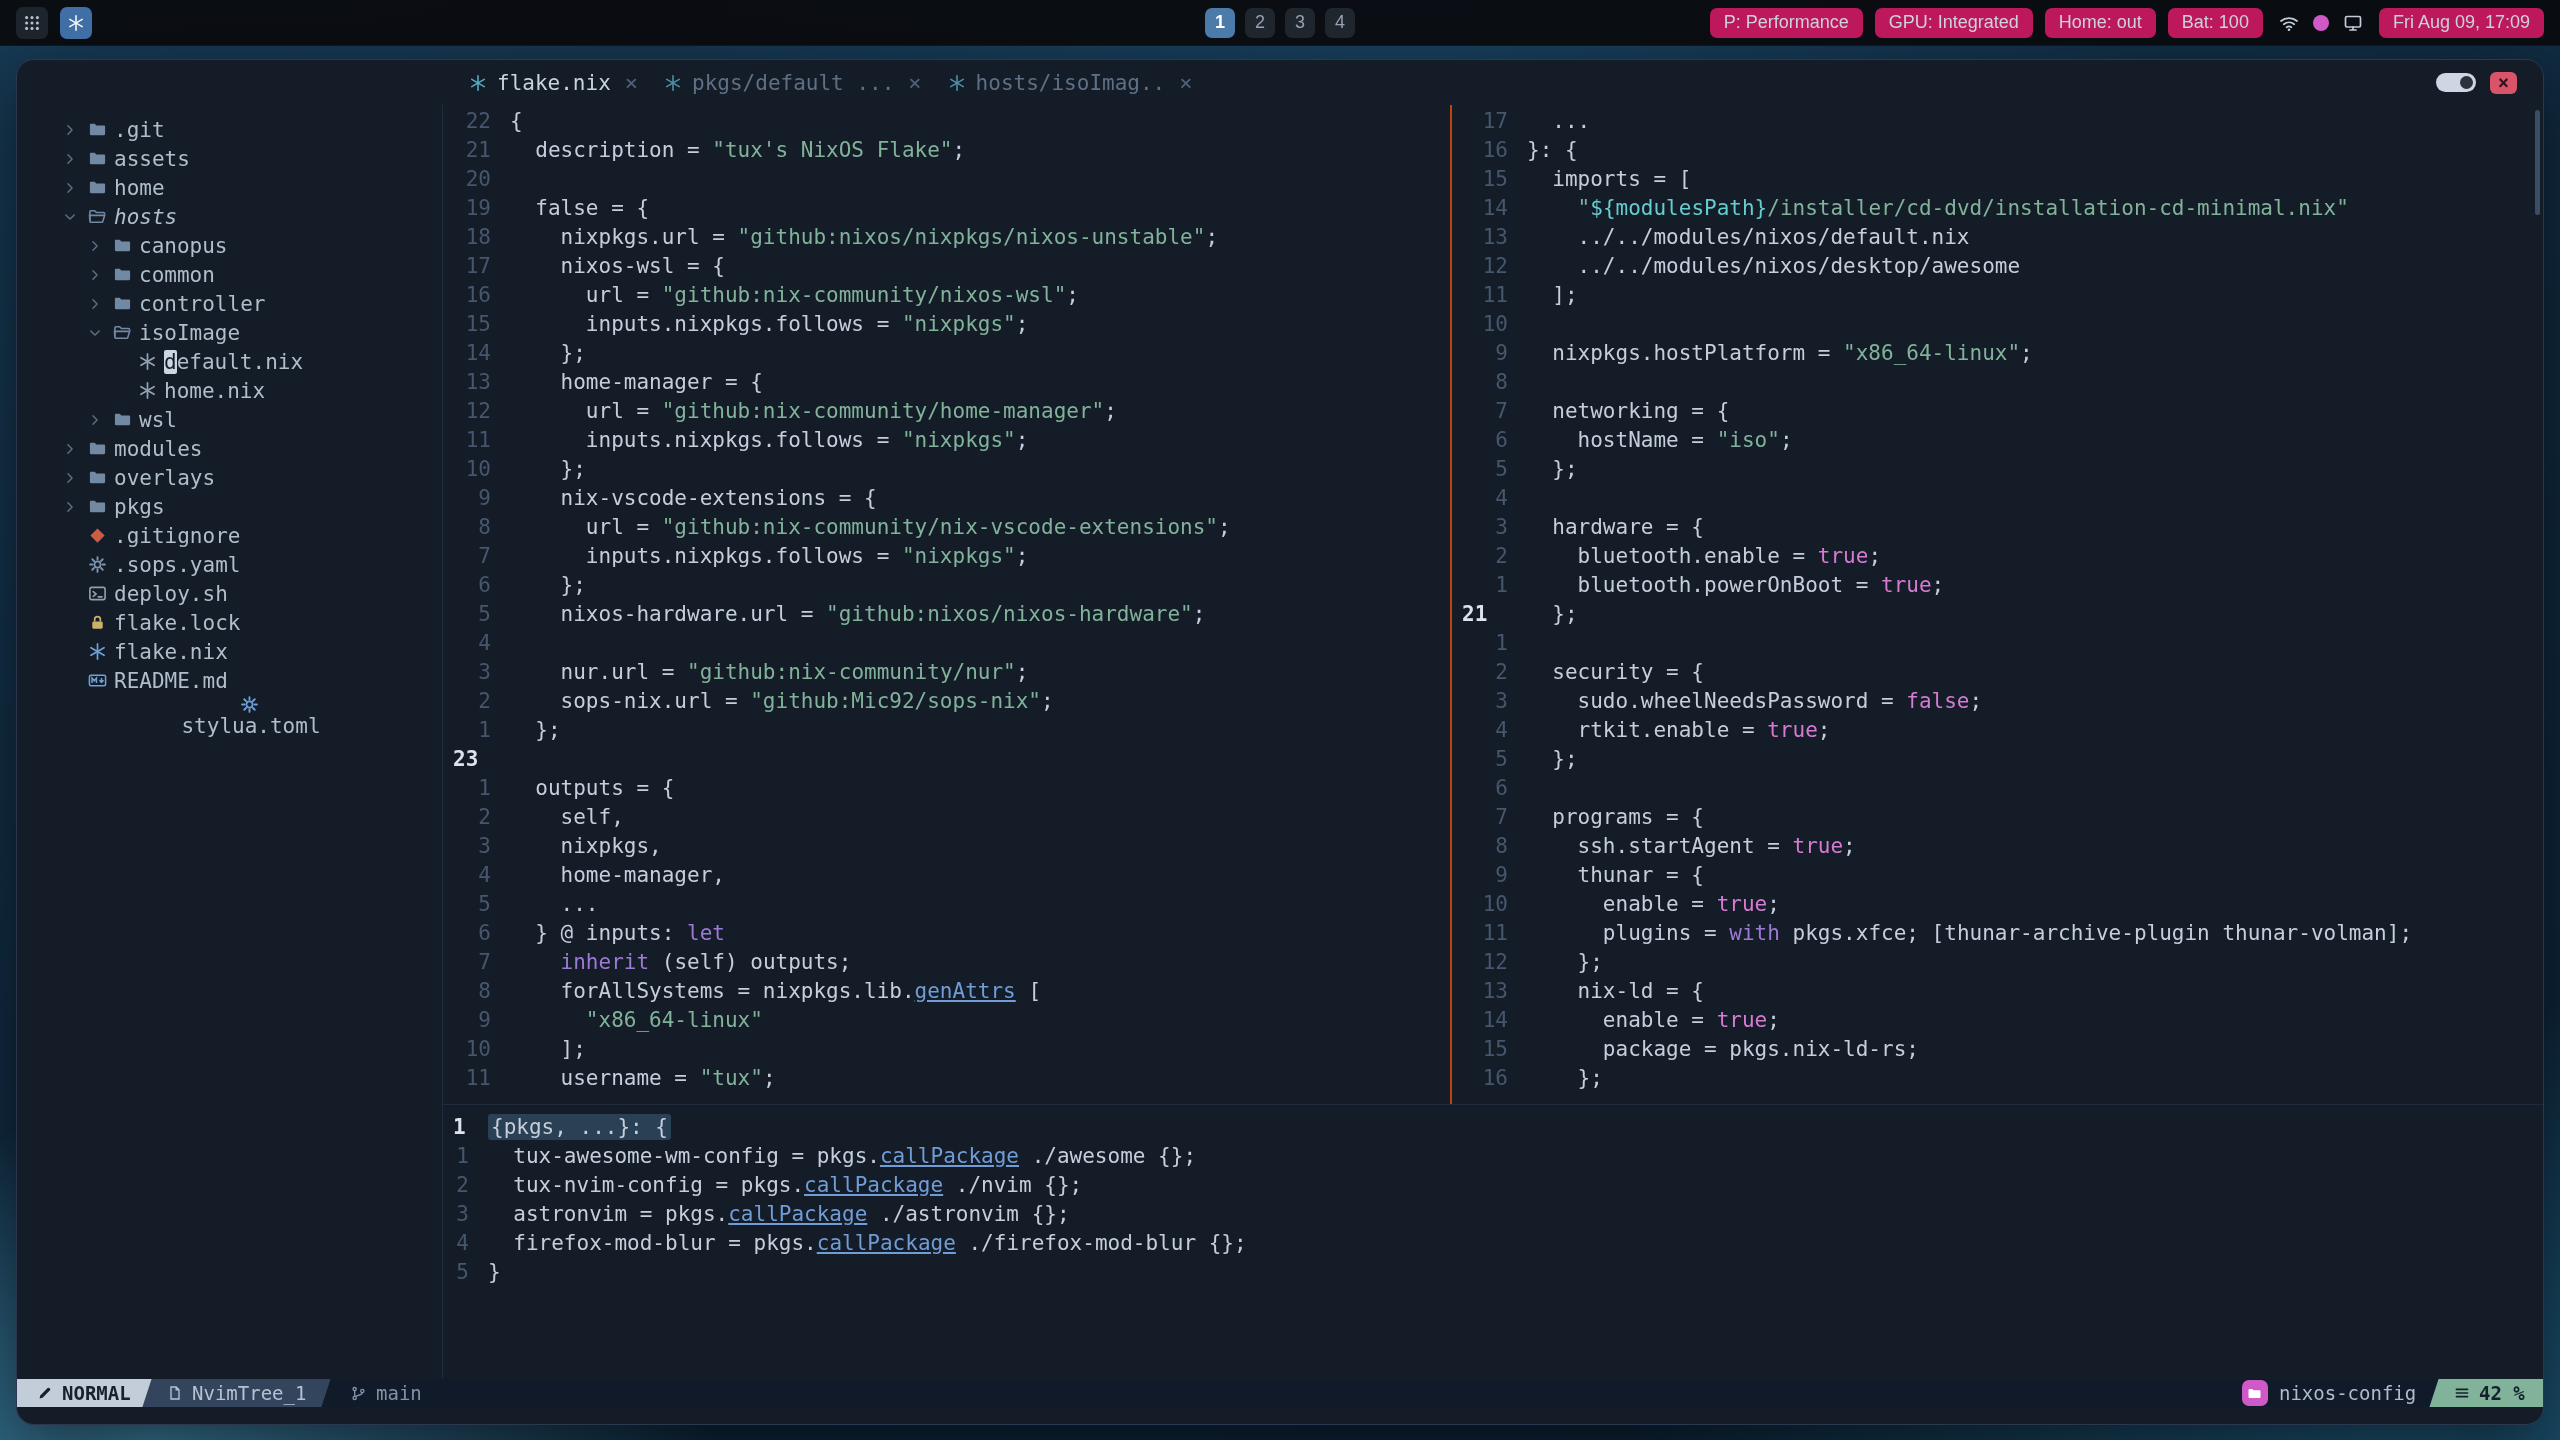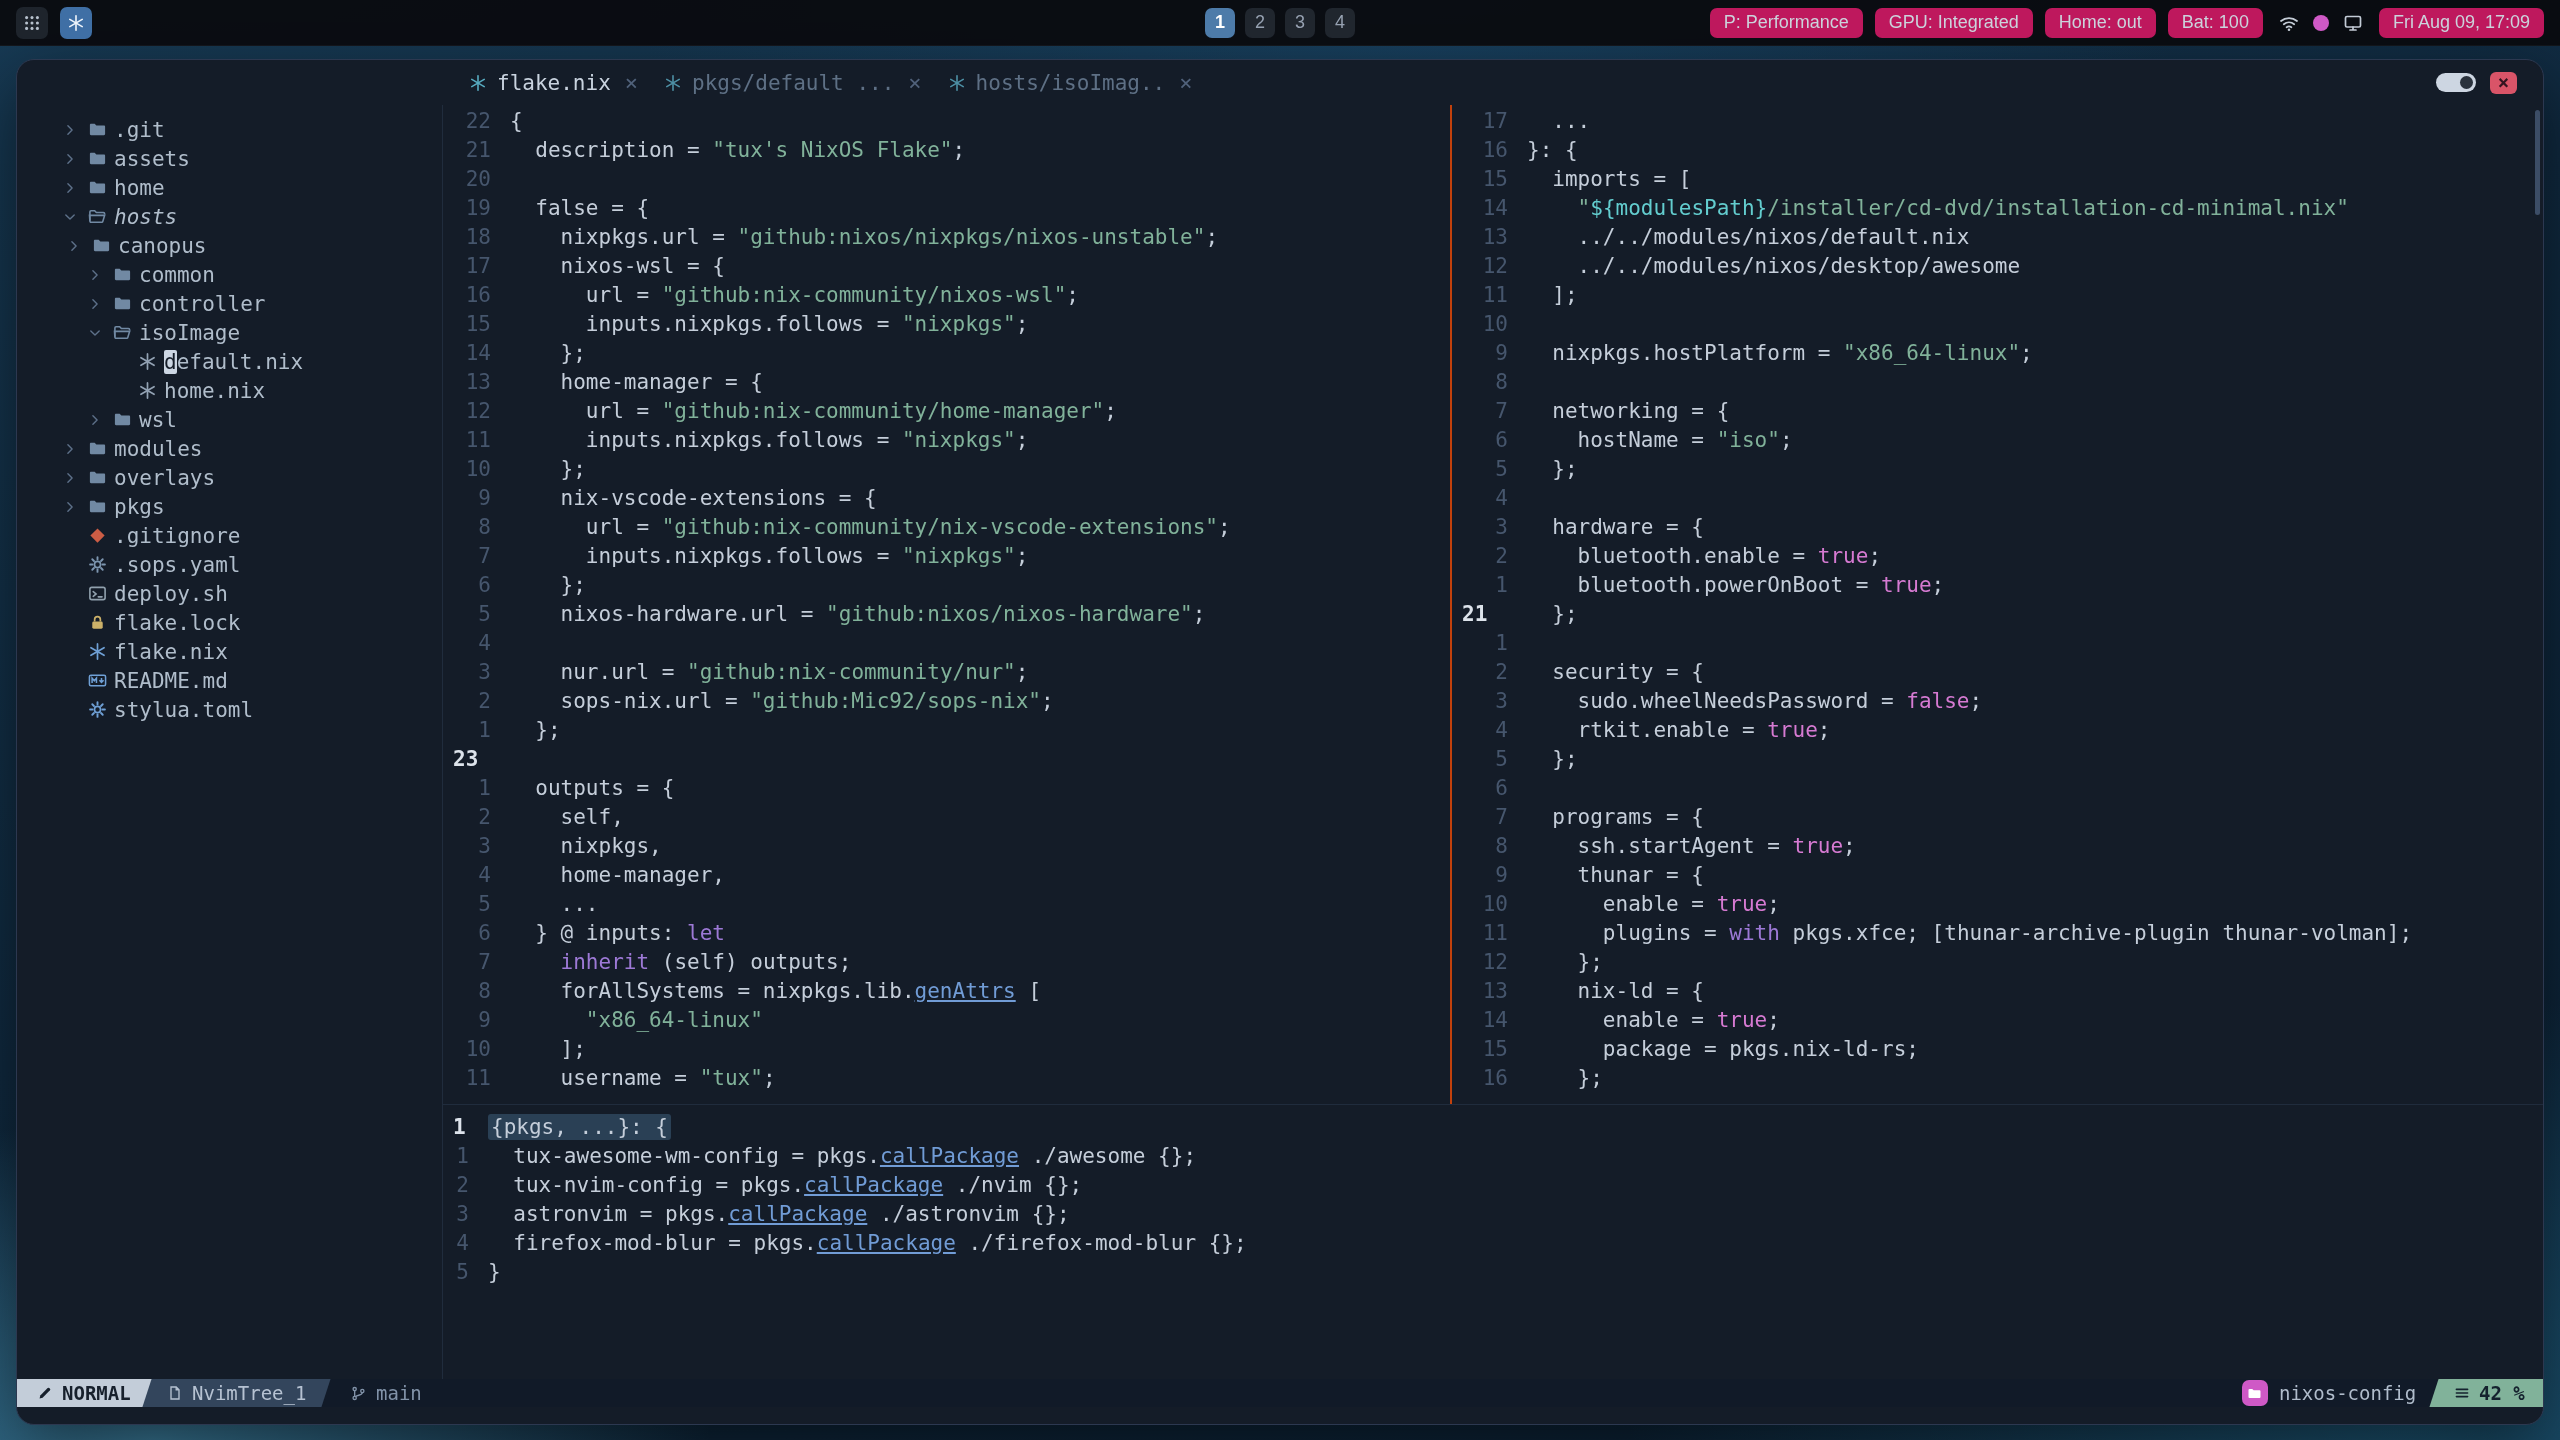--- a/index.html
+++ b/index.html
@@ -271,21 +271,21 @@
             </svg>
           </span>
           <span class="ico ticon ic-folder-open">
             <svg viewBox="0 0 20 20">
               <path d="M2 14.5V5.2C2 4.5 2.5 4 3.2 4H7l1.8 1.8h7.4c.7 0 1.3.5 1.3 1.2V8" fill="none" stroke="currentColor" stroke-width="1.7"></path>
               <path d="M1.6 8.8h15.9l-1.9 6.3c-.1.5-.6.9-1.1.9H3.2c-.7 0-1.2-.5-1.2-1.2z" fill="none" stroke="currentColor" stroke-width="1.7"></path>
             </svg>
           </span>
           <span class="tlab">hosts</span>
         </div>
-        <div class="trow" style="padding-left: 44px;">
+        <div class="trow" style="padding-left: 65px;">
           <span class="ico chev">
             <svg viewBox="0 0 20 20">
               <path d="M7 4l6 6-6 6" fill="none" stroke="currentColor" stroke-width="2" stroke-linecap="round" stroke-linejoin="round"></path>
             </svg>
           </span>
           <span class="ico ticon ic-folder">
             <svg viewBox="0 0 20 20">
               <path d="M2 5.2C2 4.5 2.5 4 3.2 4H7l1.8 1.8h8C17.5 5.8 18 6.3 18 7v7.8c0 .7-.5 1.2-1.2 1.2H3.2C2.5 16 2 15.5 2 14.8z" fill="currentColor"></path>
             </svg>
           </span>
@@ -474,21 +474,21 @@
           <span class="ico chev"></span>
           <span class="ico ticon ic-md">
             <svg viewBox="0 0 20 20">
               <rect x="1.5" y="4.5" width="17" height="11" rx="1.6" fill="none" stroke="currentColor" stroke-width="1.6"></rect>
               <path d="M4.3 12.6V7.4l2.3 2.8 2.3-2.8v5.2" fill="none" stroke="currentColor" stroke-width="1.6"></path>
               <path d="M14.2 7.4v4.4m-2.2-2l2.2 2.2 2.2-2.2" fill="none" stroke="currentColor" stroke-width="1.6"></path>
             </svg>
           </span>
           <span class="tlab">README.md</span>
         </div>
-        <div class="trow" style="padding-left: 40px;">
+        <div class="trow" style="padding-left: 40px; flex-direction: column;">
           <span class="ico chev"></span>
           <span class="ico ticon ic-gear-blue">
             <svg viewBox="0 0 20 20">
               <circle cx="10" cy="10" r="3.2" fill="none" stroke="currentColor" stroke-width="1.8"></circle>
               <g stroke="currentColor" stroke-width="2" stroke-linecap="round">
                 <path d="M10 2.2v2.6"></path>
                 <path d="M10 15.2v2.6"></path>
                 <path d="M2.2 10h2.6"></path>
                 <path d="M15.2 10h2.6"></path>
                 <path d="M4.5 4.5l1.8 1.8"></path>

